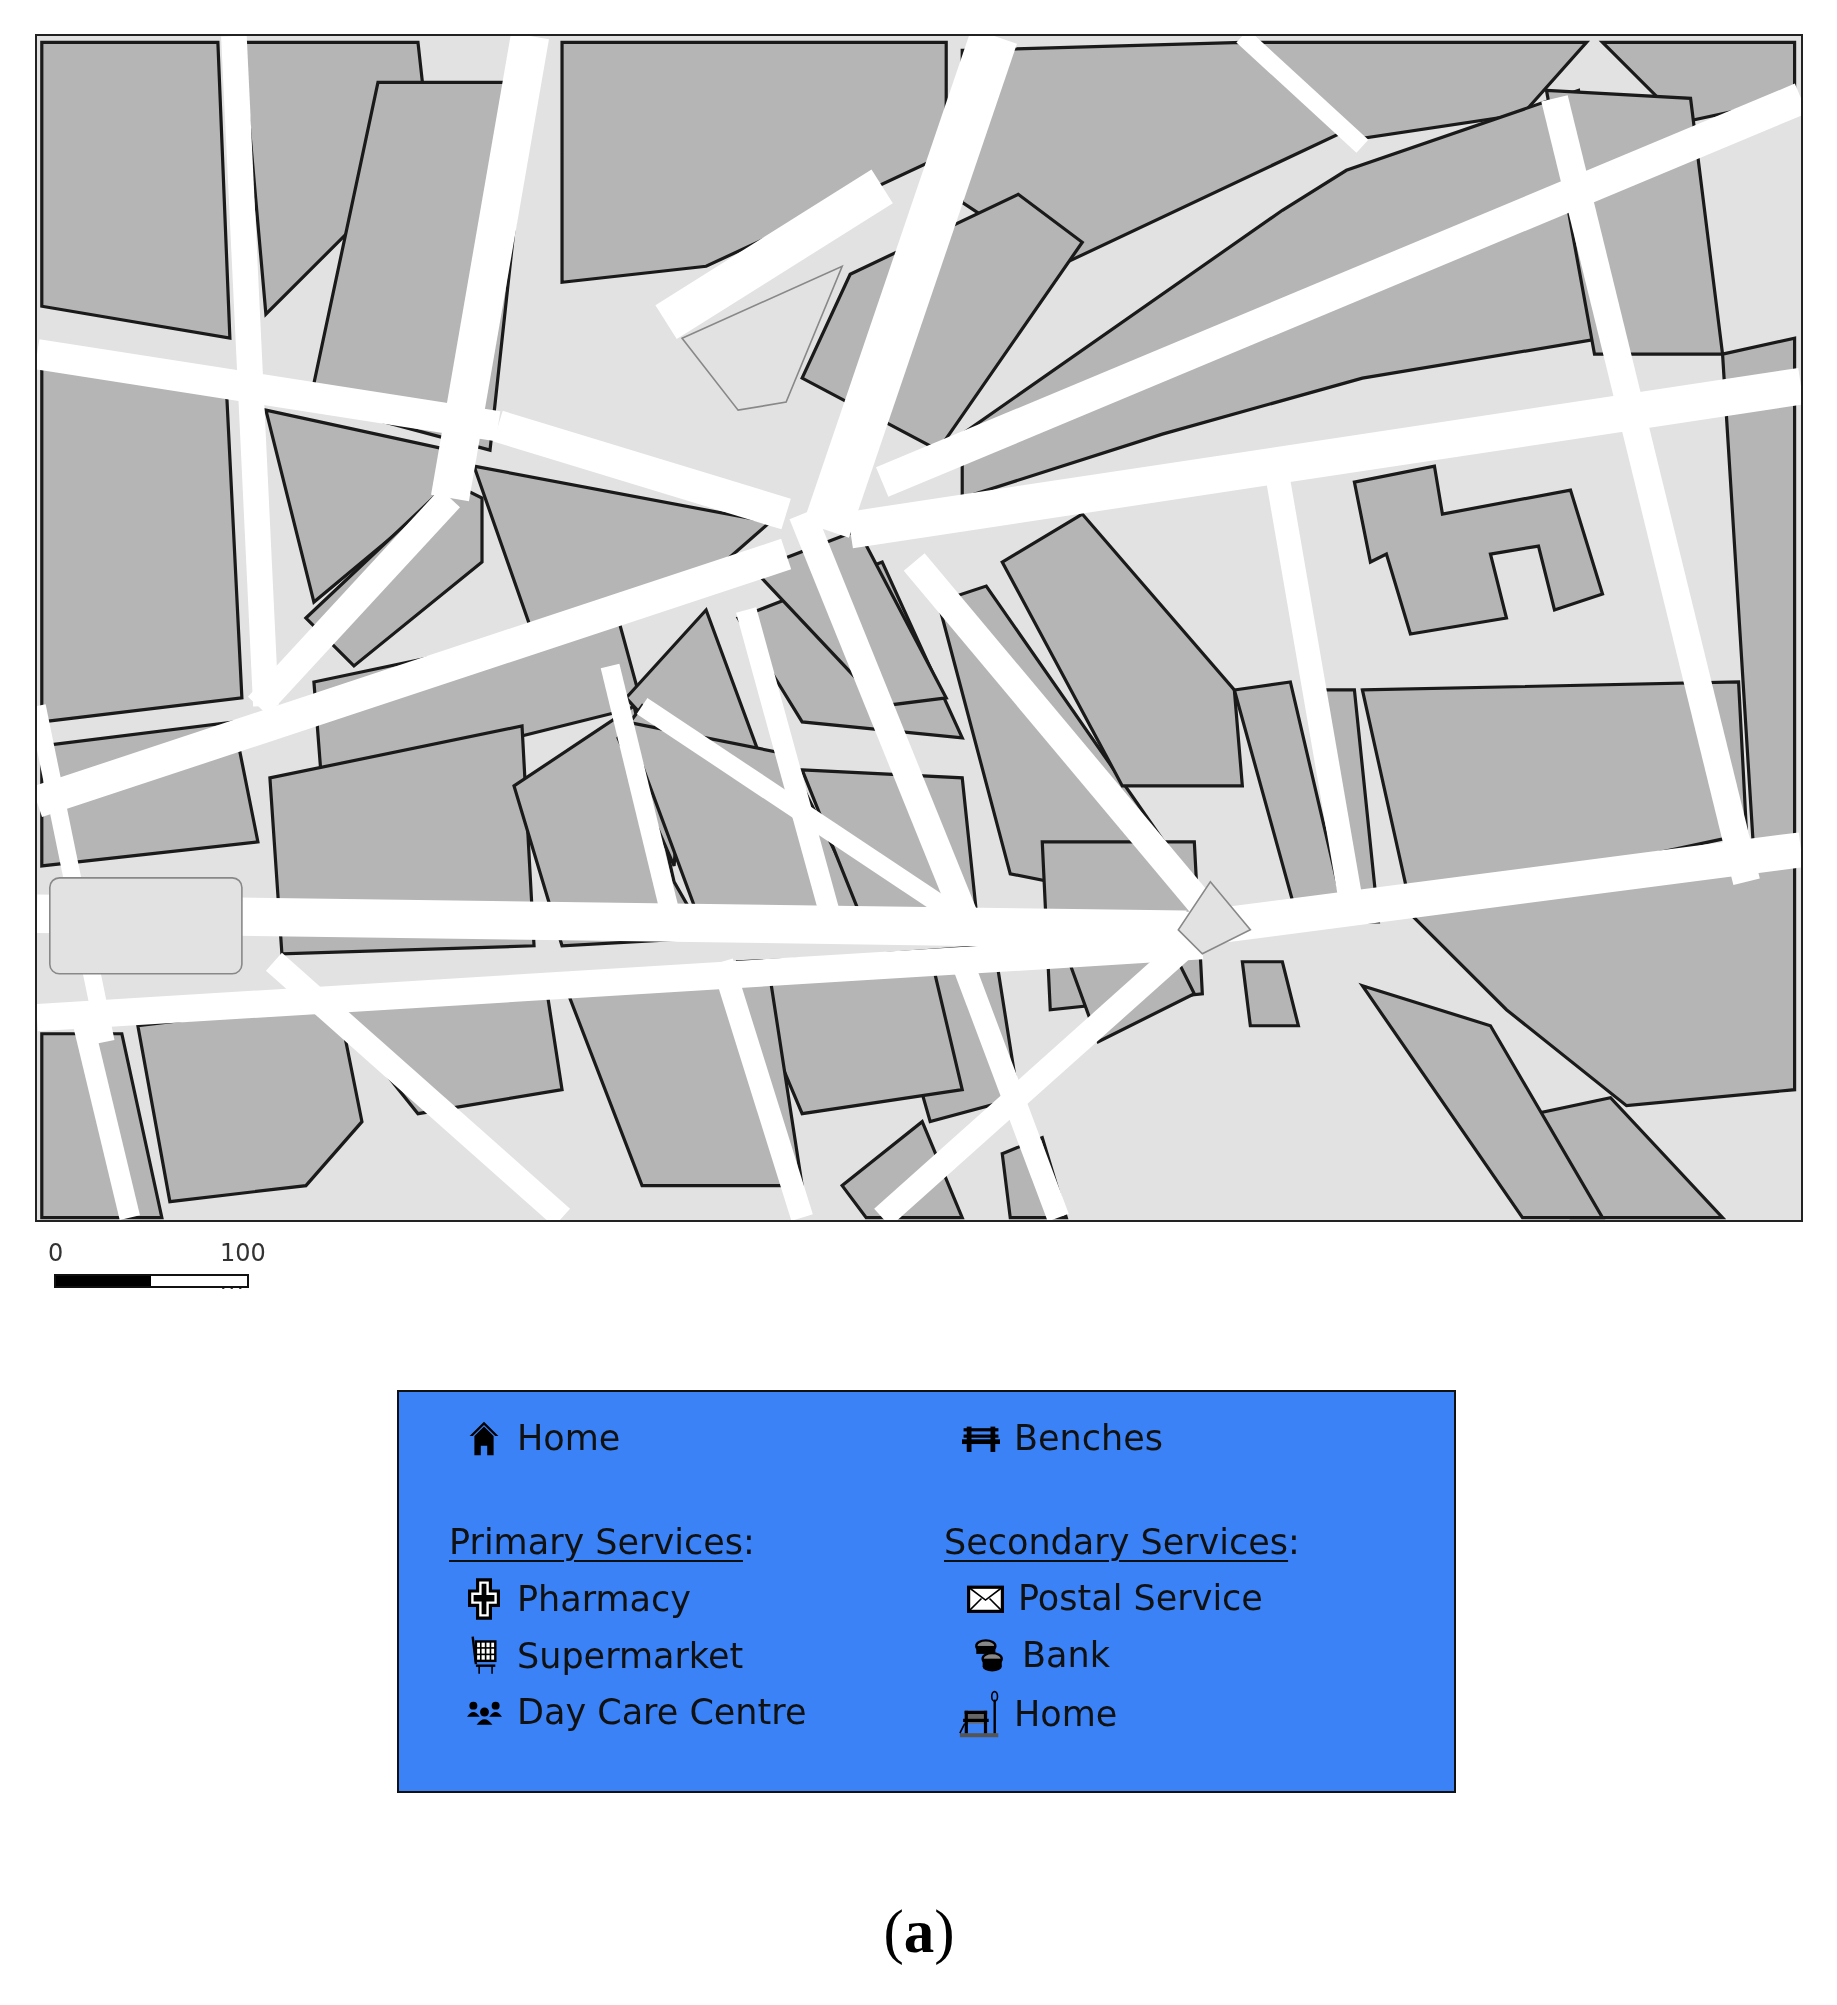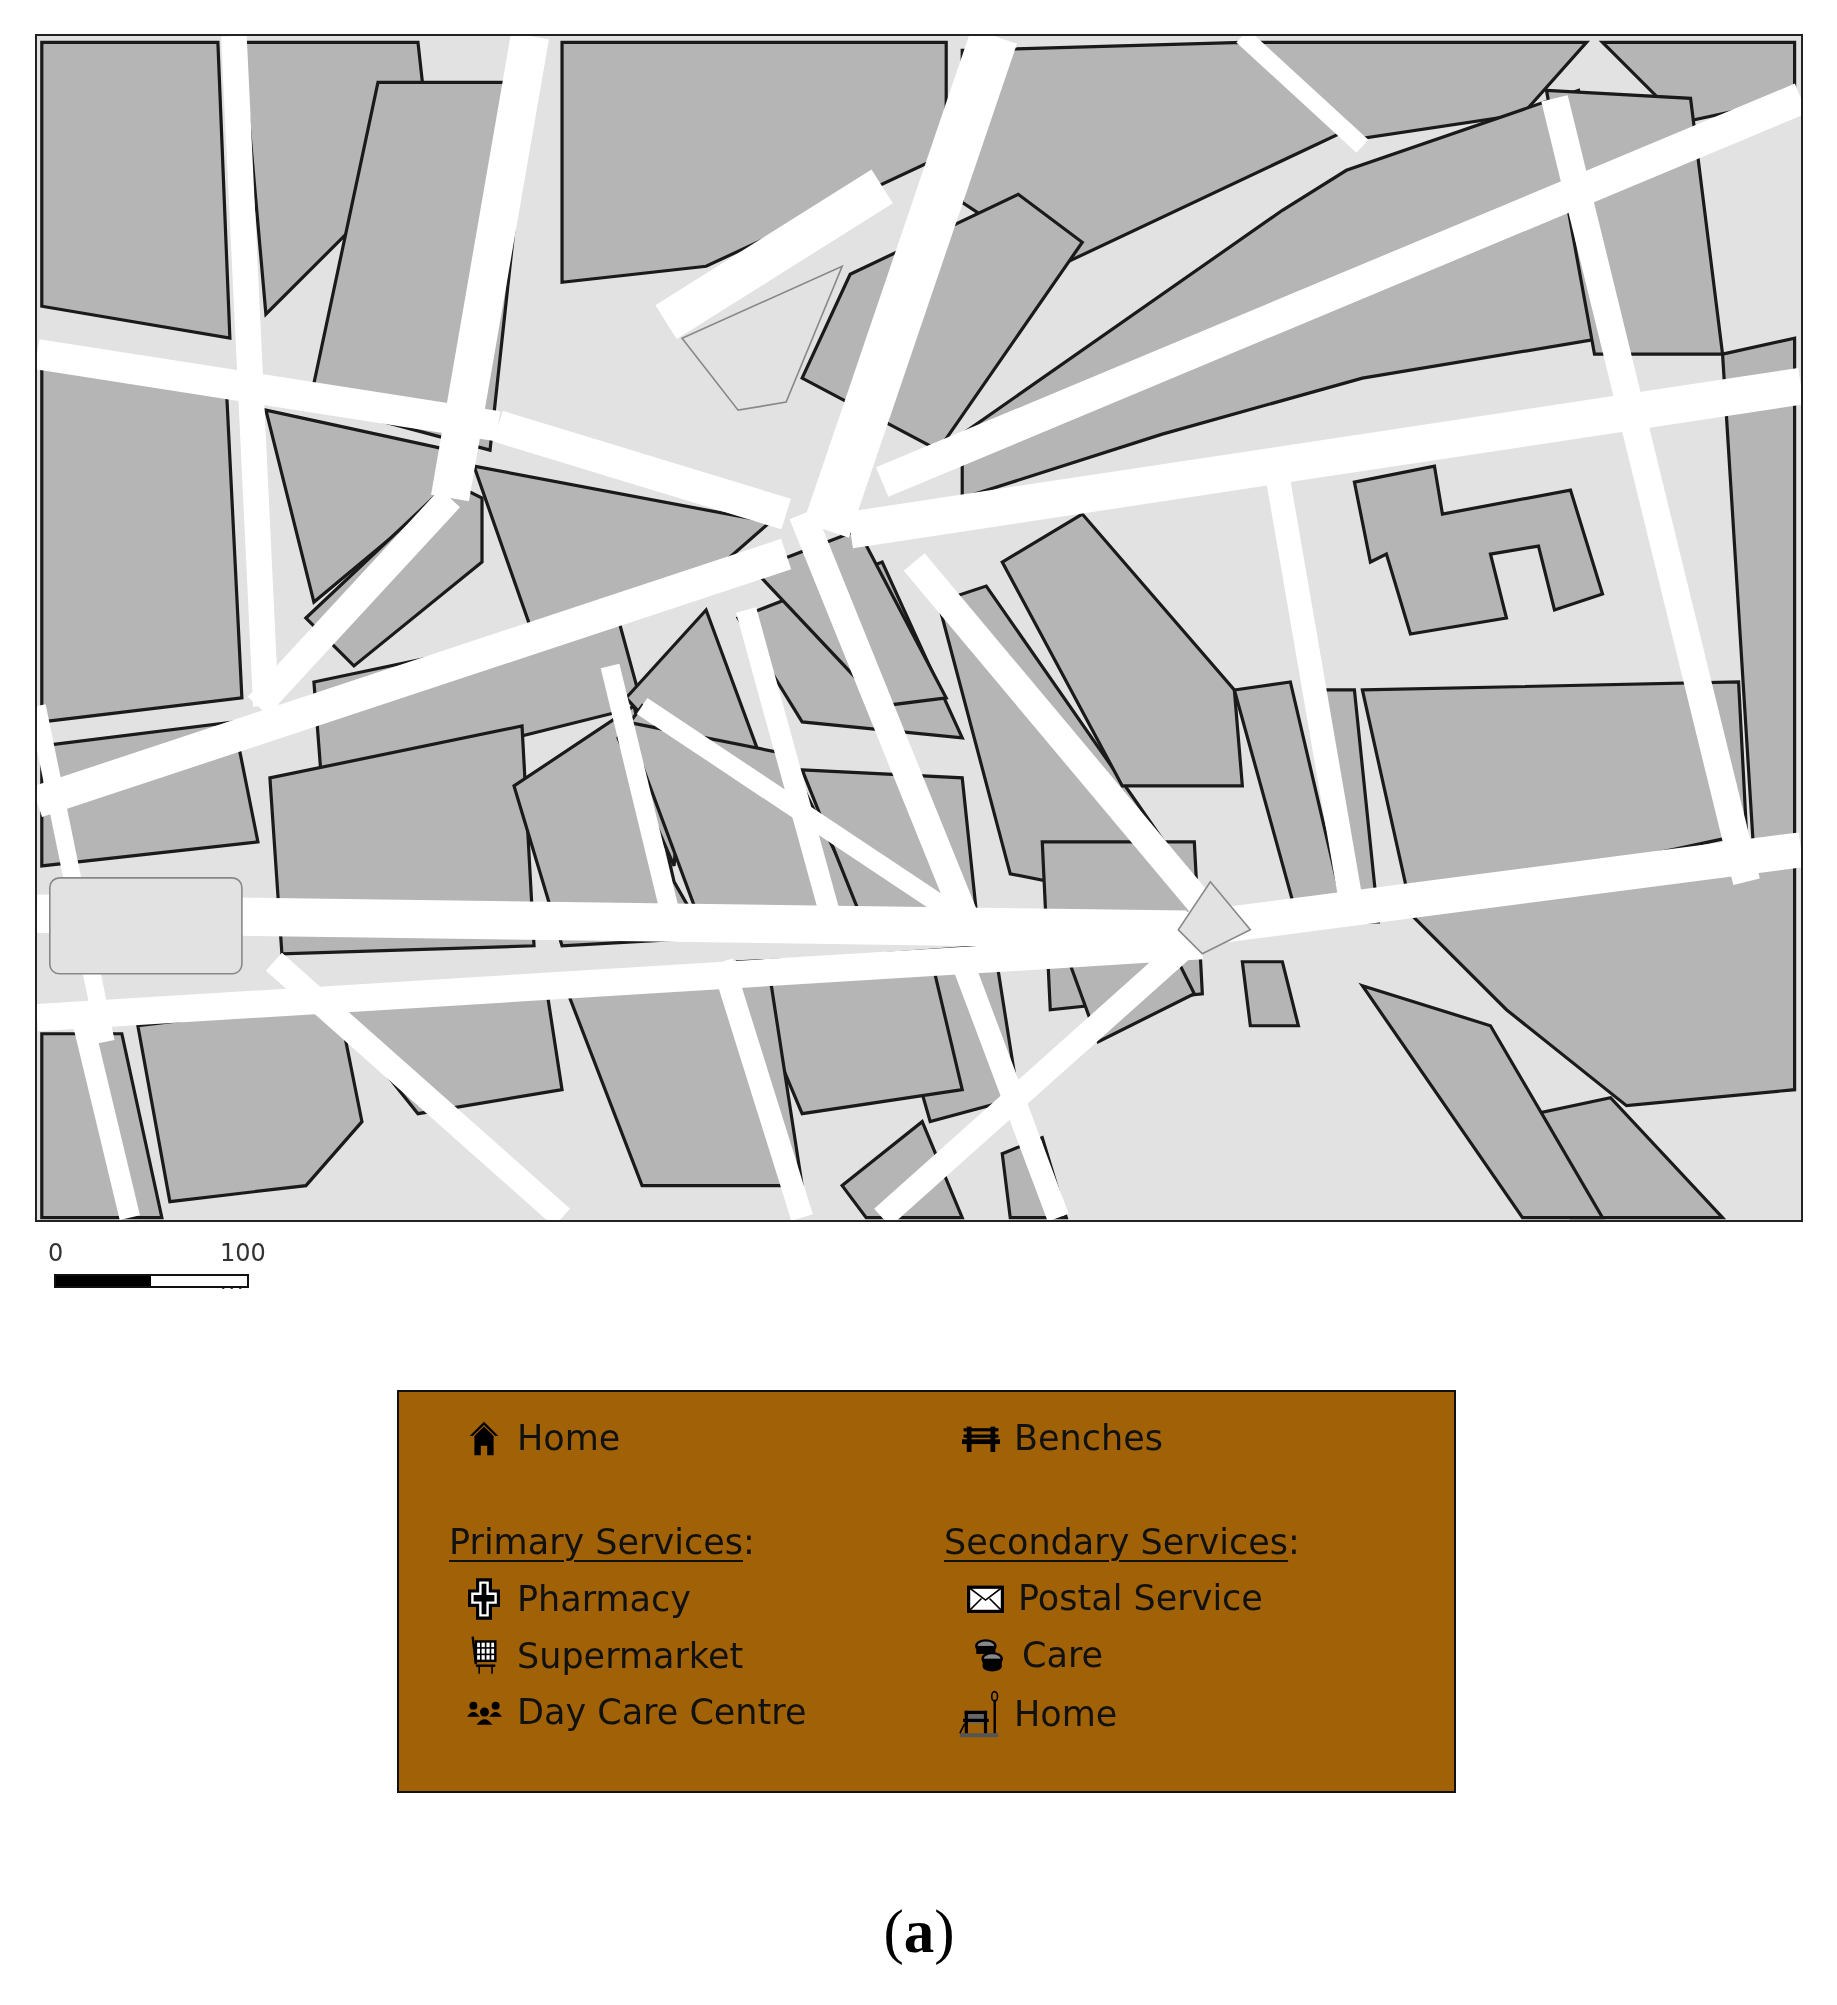--- a/index.html
+++ b/index.html
@@ -4,21 +4,21 @@
 <style>
   html, body { margin: 0; padding: 0; background: #ffffff; }
   body { width: 1838px; height: 2006px; position: relative; overflow: hidden; font-family: "Liberation Sans", "DejaVu Sans", sans-serif; color: #000; }
   .map-frame { position: absolute; left: 35px; top: 34px; width: 1768px; height: 1188px; border: 2.4px solid #222; box-sizing: border-box; overflow: hidden; background: #e2e2e2; }
   .map-frame svg { position: absolute; left: 0; top: 0; width: 100%; height: 100%; }
   .icon { position: absolute; transform: translate(-50%, -50%); }
   .scalebar { position: absolute; left: 44px; top: 1239px; width: 241px; height: 56px; }
   .scale-label { position: absolute; top: 0; font-size: 24px; font-family: "DejaVu Sans", sans-serif; color: #333; }
   .scale-bar-track { position: absolute; left: 9.6px; top: 35px; width: 195px; height: 14.4px; border: 2.4px solid #111; box-sizing: border-box; background: #fff; }
   .scale-bar-fill { position: absolute; left: 0; top: 0; width: 50%; height: 100%; background: #000; }
-  .legend { position: absolute; left: 397px; top: 1390px; width: 1059px; height: 403px; border: 2.4px solid #111; box-sizing: border-box; background: #a16207; }
+  .legend { position: absolute; left: 397px; top: 1390px; width: 1059px; height: 403px; border: 2.4px solid #111; box-sizing: border-box; background: #3b82f6; }
   .legend-item { position: absolute; display: flex; align-items: center; font-family: "DejaVu Sans", sans-serif; font-size: 35px; color: #111; white-space: nowrap; }
   .legend-item .lg-icon { width: 50px; display: flex; justify-content: center; align-items: center; margin-right: 8px; }
   .legend-heading { position: absolute; font-family: "DejaVu Sans", sans-serif; font-size: 35px; color: #111; text-align: right; }
   .legend-heading span.u { text-decoration: underline; text-decoration-thickness: 2.4px; text-underline-offset: 6.4px; }
   .caption { position: absolute; left: 0; width: 1838px; top: 1897px; text-align: center; font-family: "Liberation Serif", "DejaVu Serif", serif; font-size: 61px; }
   .caption b { font-weight: bold; }
 </style>
 </head>
 <body>
 
@@ -373,21 +373,21 @@
   <div class="legend-item" style="left:565px; top:243px;">
     <span class="lg-icon">
       <svg width="32" height="35" viewBox="0 0 20 22">
           <ellipse cx="8" cy="5" rx="6" ry="3.5" fill="#888" stroke="#000" stroke-width="1.5"></ellipse>
           <rect x="2" y="5" width="12" height="5" fill="#000"></rect>
           <ellipse cx="12" cy="13" rx="6" ry="3.5" fill="#888" stroke="#000" stroke-width="1.5"></ellipse>
           <rect x="6" y="13" width="12" height="5" fill="#000"></rect>
           <ellipse cx="12" cy="18" rx="6" ry="3" fill="#000"></ellipse>
         </svg>
     </span>
-    <span>Care</span>
+    <span>Bank</span>
   </div>
   <div class="legend-item" style="left:557px; top:298px;">
     <span class="lg-icon">
       <svg width="47" height="48" viewBox="0 0 29 30">
           <rect x="1" y="27" width="24" height="2.5" fill="#555"></rect>
           <rect x="4" y="13" width="14" height="8" fill="#666"></rect>
           <rect x="4" y="13" width="14" height="2" fill="#000"></rect>
           <rect x="3" y="18" width="16" height="2" fill="#000"></rect>
           <rect x="4" y="13" width="2" height="14" fill="#000"></rect>
           <rect x="16" y="13" width="2" height="14" fill="#000"></rect>

